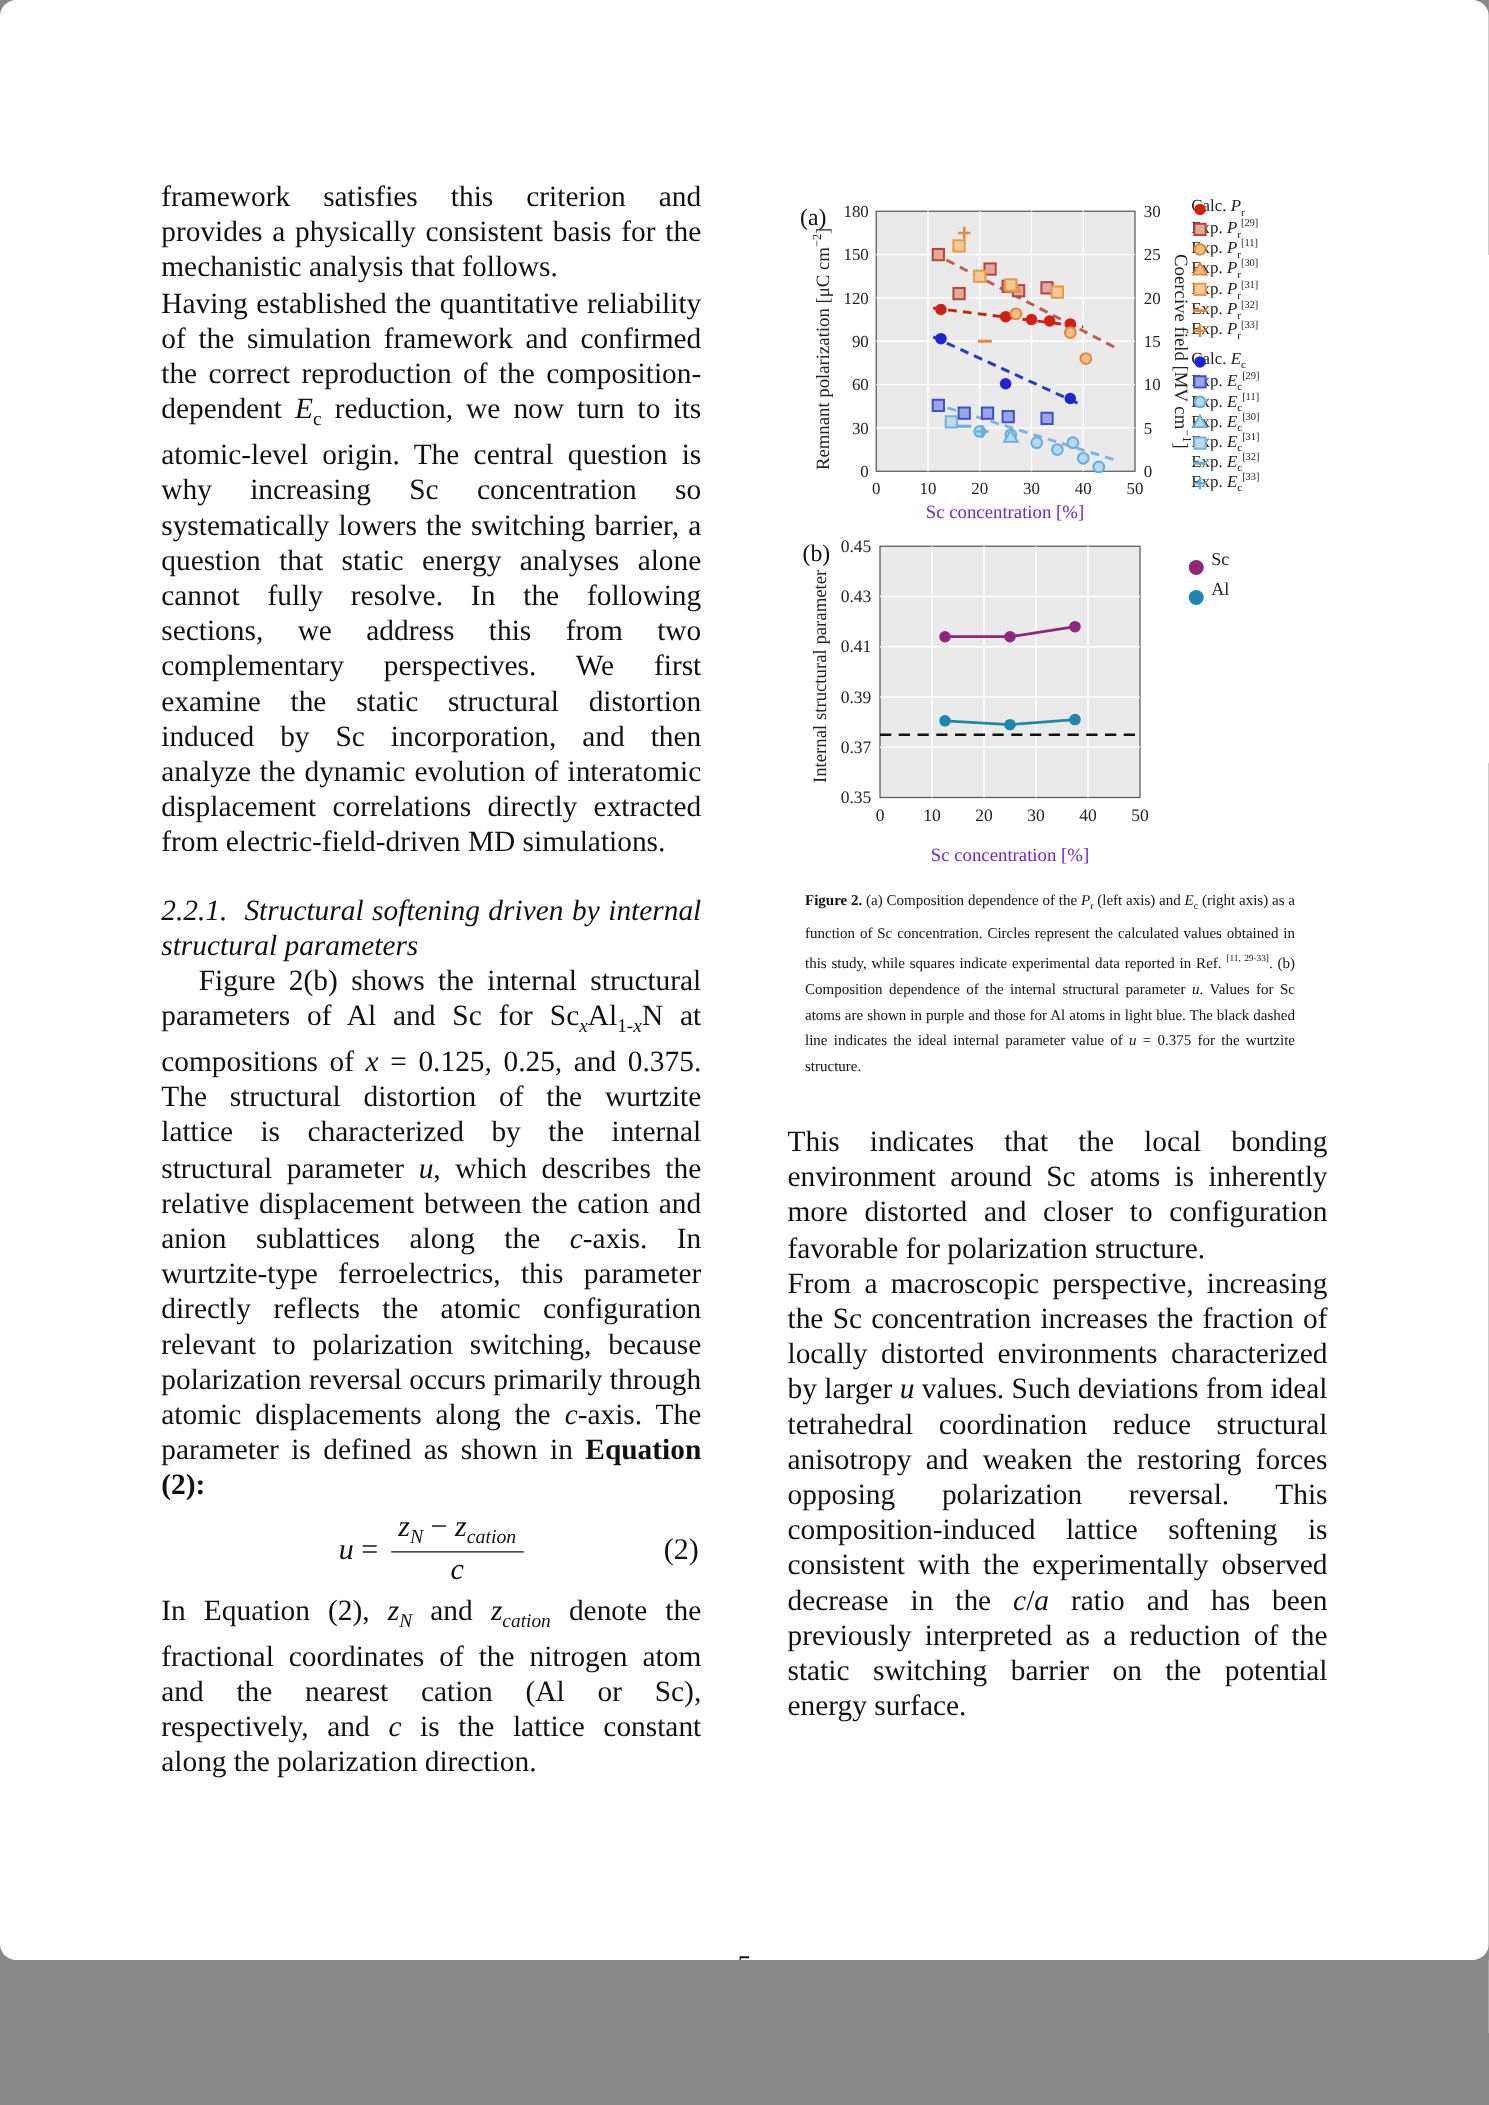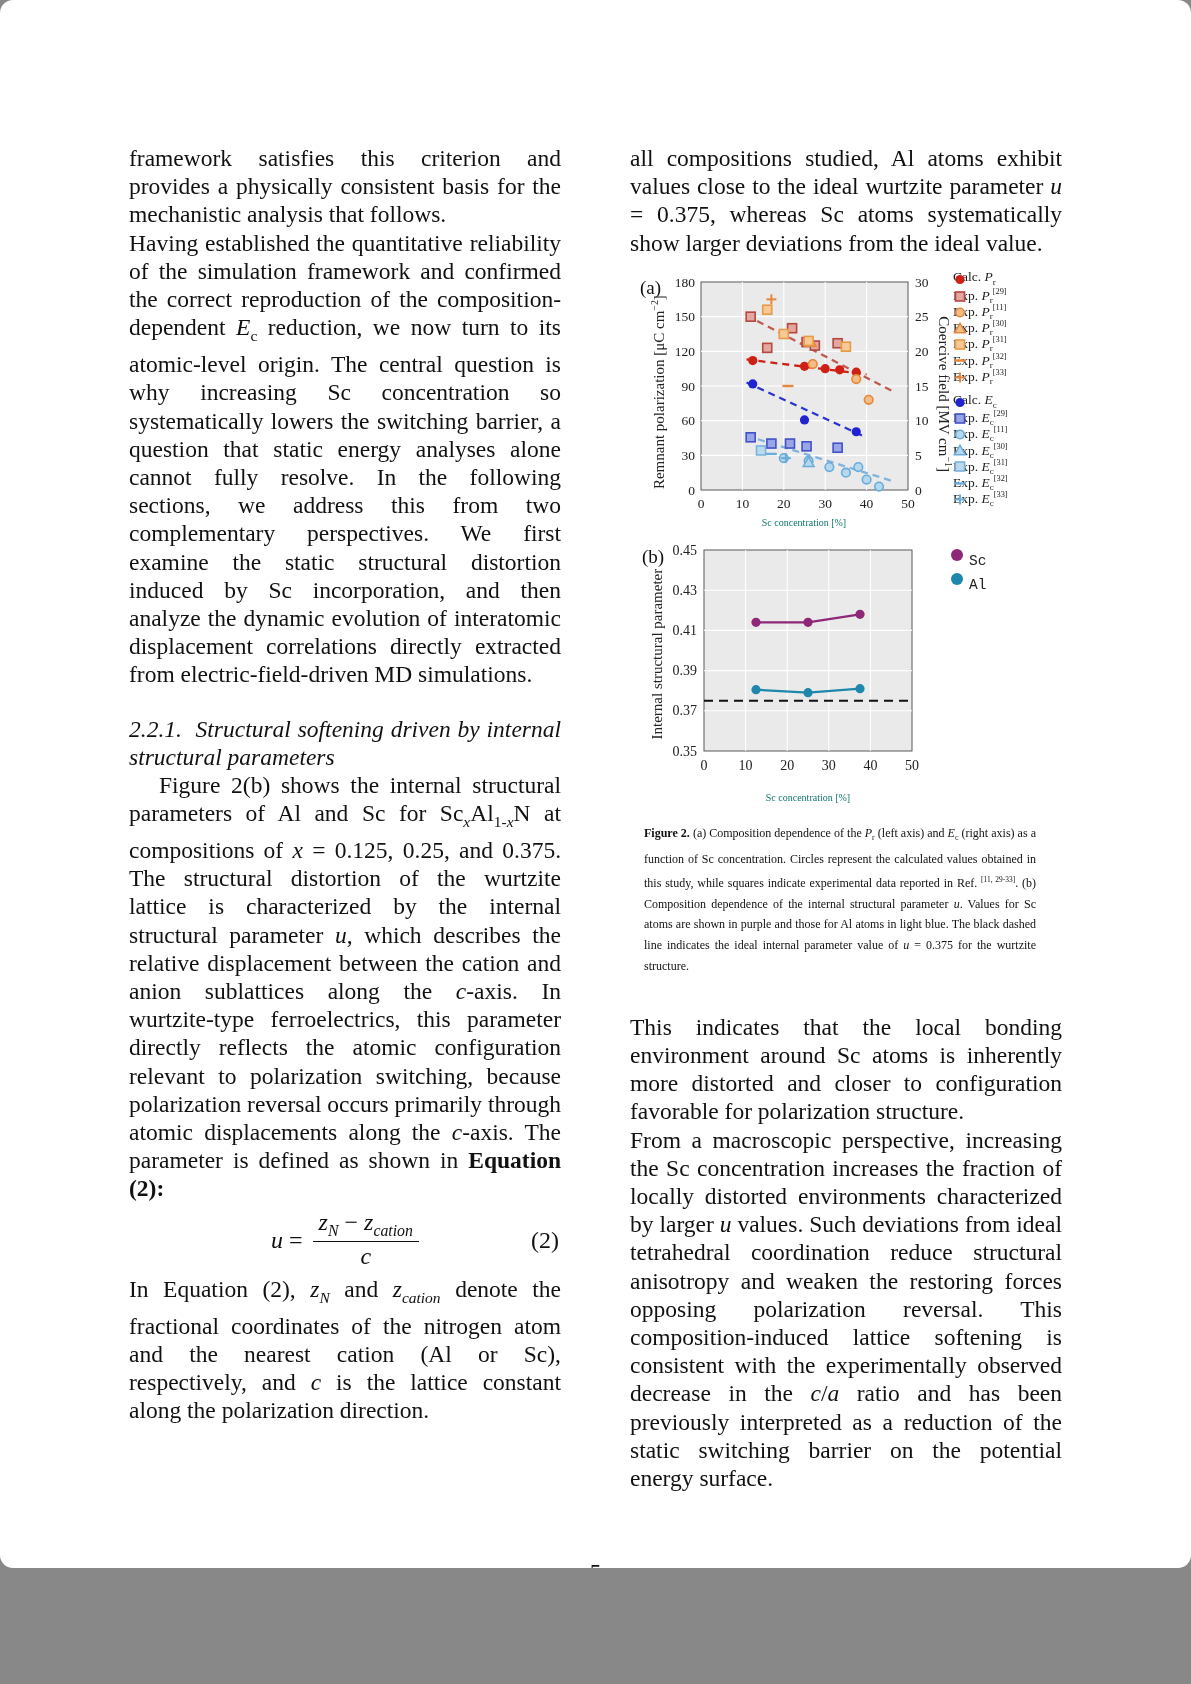--- a/index.html
+++ b/index.html
@@ -20,28 +20,28 @@
   .frac .num{padding:0 6px 1px 6px;border-bottom:1.6px solid #111;}
   .frac .den{padding-top:1px;}
   .eq-no{position:absolute;right:2px;top:50%;transform:translateY(-50%);font-size:24px;}
   
   #figure-block{position:relative;width:440px;height:565px;margin-top:1px;}
   #figure-block svg{position:absolute;left:0;}
   .chart-label{position:absolute;font-size:19px;color:#111;}
   .axis-label{position:absolute;width:240px;text-align:center;font-size:15px;color:#222;}
   .rot-ccw{transform:rotate(-90deg);}
   .rot-cw{transform:rotate(90deg);}
-  .xaxis-label{position:absolute;width:220px;text-align:center;font-size:10px;color:#0f766e;}
+  .xaxis-label{position:absolute;width:220px;text-align:center;font-size:15px;color:#6d28d9;}
   #legend-a{position:absolute;left:323px;top:14px;font-size:13.5px;line-height:16.2px;color:#222;white-space:nowrap;}
   .legend-row{display:flex;align-items:center;gap:4px;height:16.2px;}
   .legend-row svg{position:static;flex:0 0 auto;}
   .legend-gap{margin-top:9px;}
   .legend-row sup,#caption sup{font-size:0.62em;}
   #legend-b{position:absolute;left:321px;top:291px;font-size:14.5px;line-height:24px;color:#222;white-space:nowrap;}
-  .legend-b-row{display:flex;align-items:flex-start;gap:6px;font-family:Liberation Mono, monospace;}
+  .legend-b-row{display:flex;align-items:flex-end;gap:6px;}
   .dot{display:inline-block;width:12px;height:12px;border-radius:50%;}
   
   #caption{width:392px;margin-left:14px;font-size:12px;line-height:20.8px;text-align:justify;
            margin-top:0;margin-bottom:36px;}
   #page-number{position:absolute;left:0;top:1560px;width:1191px;text-align:center;font-size:23px;}
   sub{font-size:0.66em;}
   sup{font-size:0.66em;}
 </style>
 </head>
 <body>
@@ -60,23 +60,20 @@
             <span class="num"><i>z<sub>N</sub></i> − <i>z<sub>cation</sub></i></span>
             <span class="den"><i>c</i></span>
           </span>
         </span>
         <span class="eq-no">(2)</span>
       </div>
       <p class="body">In Equation (2), <i>z<sub>N</sub></i> and <i>z<sub>cation</sub></i> denote the fractional coordinates of the nitrogen atom and the nearest cation (Al or Sc), respectively, and <i>c</i> is the lattice constant along the polarization direction.</p>
     </div>
 
   <div id="right-col" class="col">
-    <div id="right-top">
-        <p class="body">all compositions studied, Al atoms exhibit values close to the ideal wurtzite parameter <i>u</i> = 0.375, whereas Sc atoms systematically show larger deviations from the ideal value.</p>
-      </div>
 
     <div id="figure-block">
       <svg id="chart-a" width="440" height="270" style="top:0;">
           <rect x="71" y="24" width="207" height="208" fill="#eaeaea" stroke="#58595b" stroke-width="1"></rect>
           <g>
             <line x1="112.4" y1="24" x2="112.4" y2="232" stroke="#fff" stroke-width="1.1"></line>
             <line x1="153.8" y1="24" x2="153.8" y2="232" stroke="#fff" stroke-width="1.1"></line>
             <line x1="195.2" y1="24" x2="195.2" y2="232" stroke="#fff" stroke-width="1.1"></line>
             <line x1="236.60000000000002" y1="24" x2="236.60000000000002" y2="232" stroke="#fff" stroke-width="1.1"></line>
             <line x1="71" y1="197.33333333333334" x2="278" y2="197.33333333333334" stroke="#fff" stroke-width="1.1"></line>

